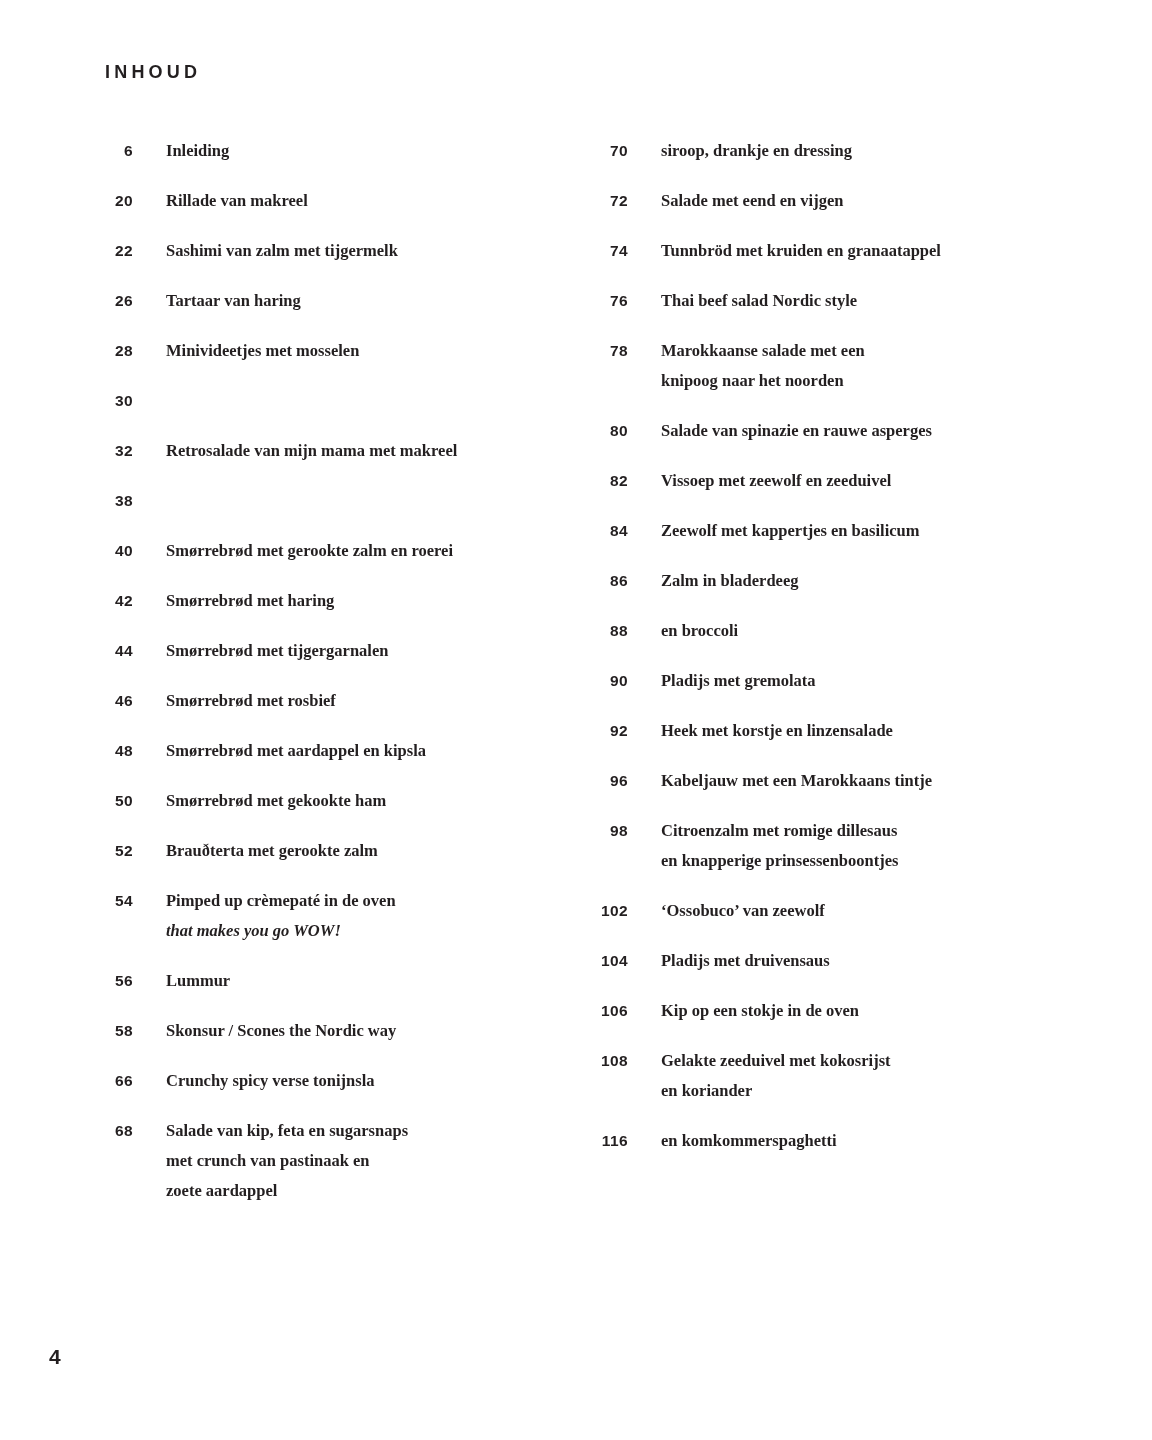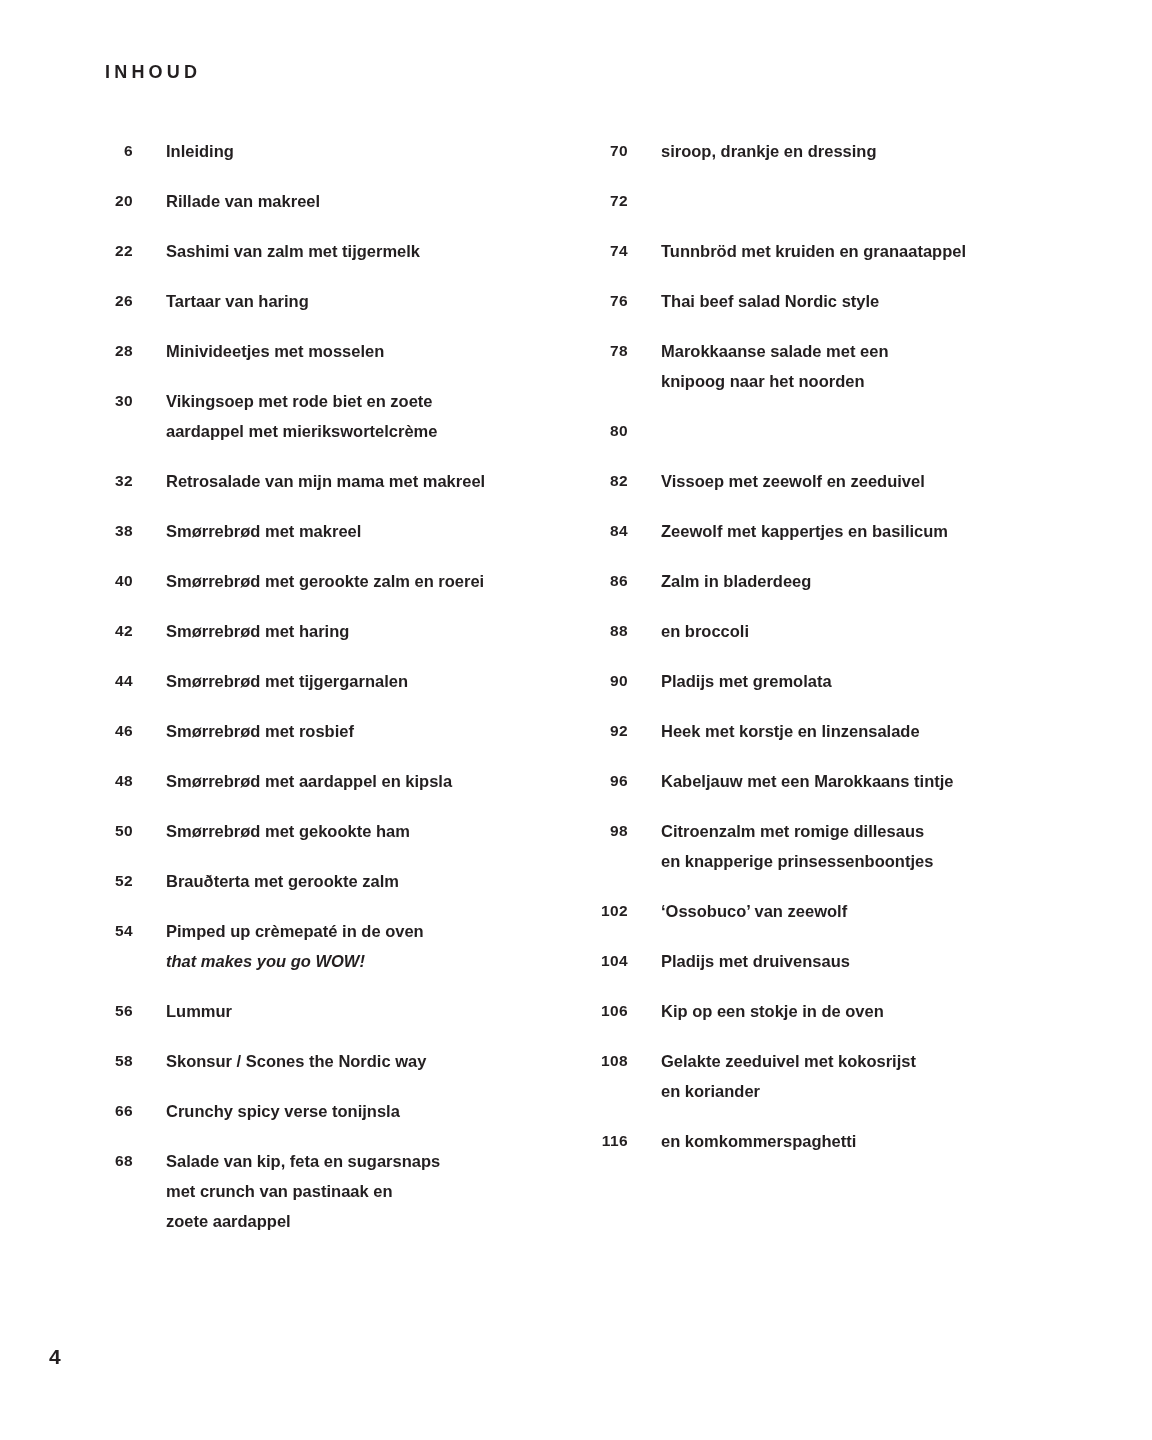--- a/index.html
+++ b/index.html
@@ -71,20 +71,21 @@
     -webkit-font-feature-settings: "onum";
     font-feature-settings: "onum";
   }
   .entry-title {
     flex: 1 1 auto;
     padding-left: 33px;
     font-size: 16.5px;
     font-weight: 700;
     line-height: 30px;
     color: #231f20;
+    font-family: Liberation Serif, serif;
   }
   .entry-title .line {
     display: block;
     white-space: nowrap;
   }
   .entry-title .line.italic {
     font-style: italic;
   }
 
   
@@ -132,36 +133,29 @@
           </div>
         </div>
         <div class="entry">
           <div class="entry-page">28</div>
           <div class="entry-title">
             <span class="line">Minivideetjes met mosselen</span>
           </div>
         </div>
         <div class="entry">
           <div class="entry-page">30</div>
-          <div class="entry-title">
-            <span class="line">Vikingsoep met rode biet en zoete</span>
-            <span class="line">aardappel met mierikswortelcrème</span>
-          </div>
         </div>
         <div class="entry">
           <div class="entry-page">32</div>
           <div class="entry-title">
             <span class="line">Retrosalade van mijn mama met makreel</span>
           </div>
         </div>
         <div class="entry">
           <div class="entry-page">38</div>
-          <div class="entry-title">
-            <span class="line">Smørrebrød met makreel</span>
-          </div>
         </div>
         <div class="entry">
           <div class="entry-page">40</div>
           <div class="entry-title">
             <span class="line">Smørrebrød met gerookte zalm en roerei</span>
           </div>
         </div>
         <div class="entry">
           <div class="entry-page">42</div>
           <div class="entry-title">
@@ -234,20 +228,23 @@
       </div>
     <div class="col col-right">
         <div class="entry">
           <div class="entry-page">70</div>
           <div class="entry-title">
             <span class="line">siroop, drankje en dressing</span>
           </div>
         </div>
         <div class="entry">
           <div class="entry-page">72</div>
+          <div class="entry-title">
+            <span class="line">Salade met eend en vijgen</span>
+          </div>
         </div>
         <div class="entry">
           <div class="entry-page">74</div>
           <div class="entry-title">
             <span class="line">Tunnbröd met kruiden en granaatappel</span>
           </div>
         </div>
         <div class="entry">
           <div class="entry-page">76</div>
           <div class="entry-title">
@@ -256,20 +253,23 @@
         </div>
         <div class="entry">
           <div class="entry-page">78</div>
           <div class="entry-title">
             <span class="line">Marokkaanse salade met een</span>
             <span class="line">knipoog naar het noorden</span>
           </div>
         </div>
         <div class="entry">
           <div class="entry-page">80</div>
+          <div class="entry-title">
+            <span class="line">Salade van spinazie en rauwe asperges</span>
+          </div>
         </div>
         <div class="entry">
           <div class="entry-page">82</div>
           <div class="entry-title">
             <span class="line">Vissoep met zeewolf en zeeduivel</span>
           </div>
         </div>
         <div class="entry">
           <div class="entry-page">84</div>
           <div class="entry-title">

